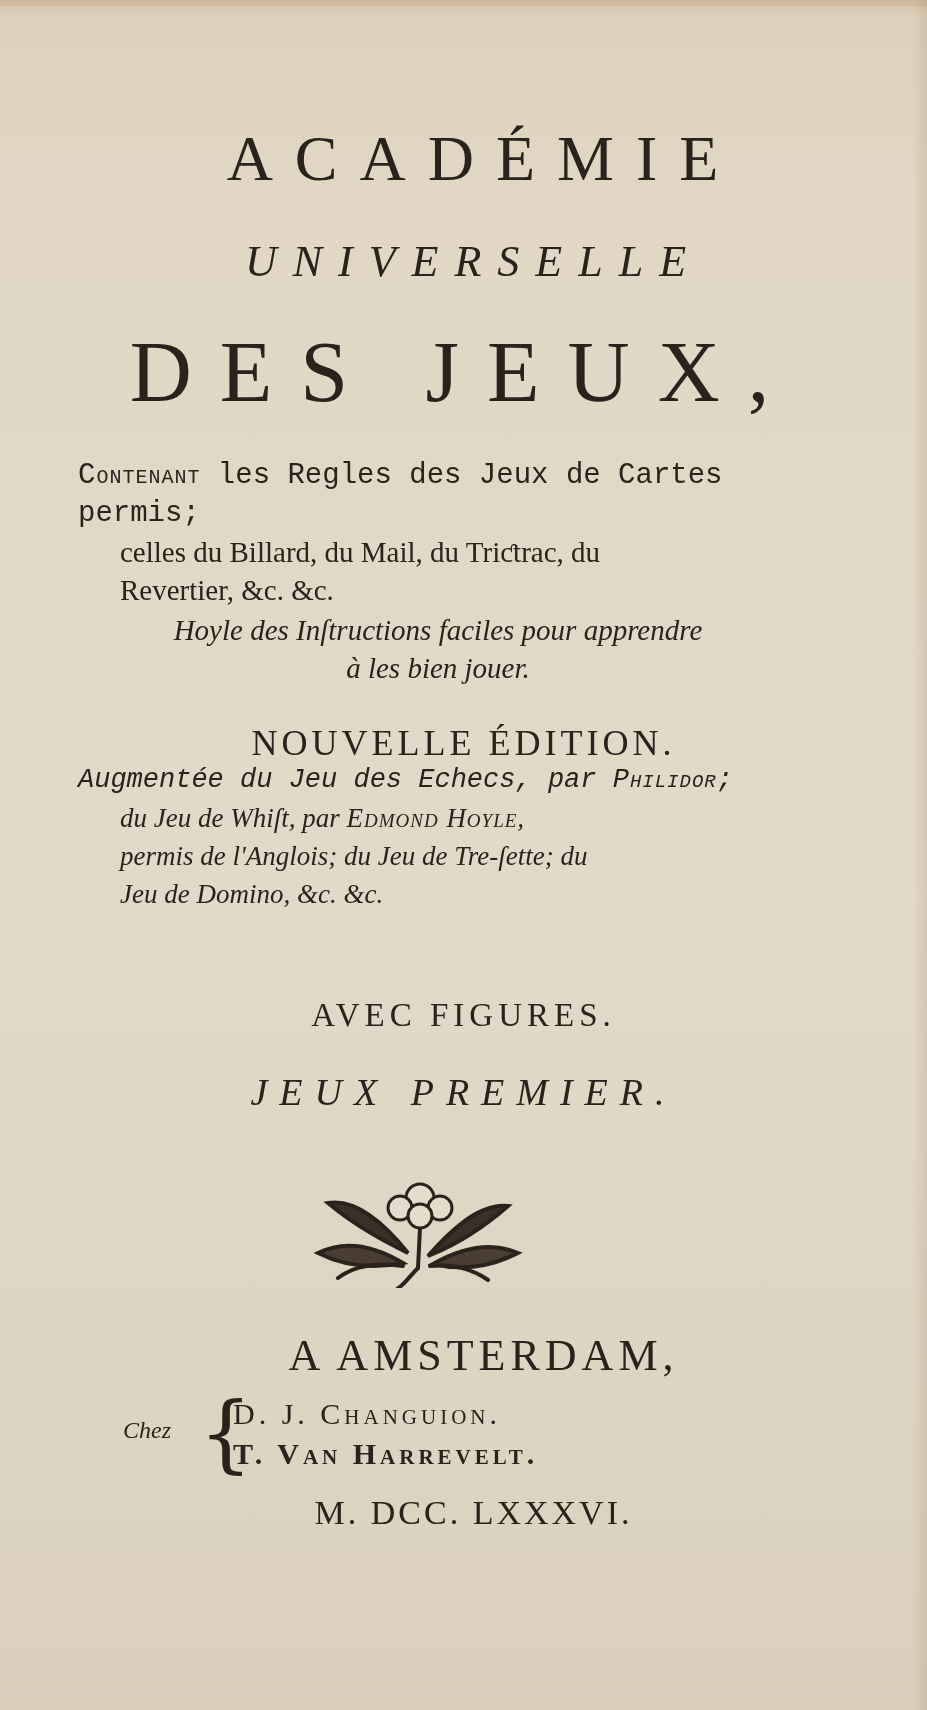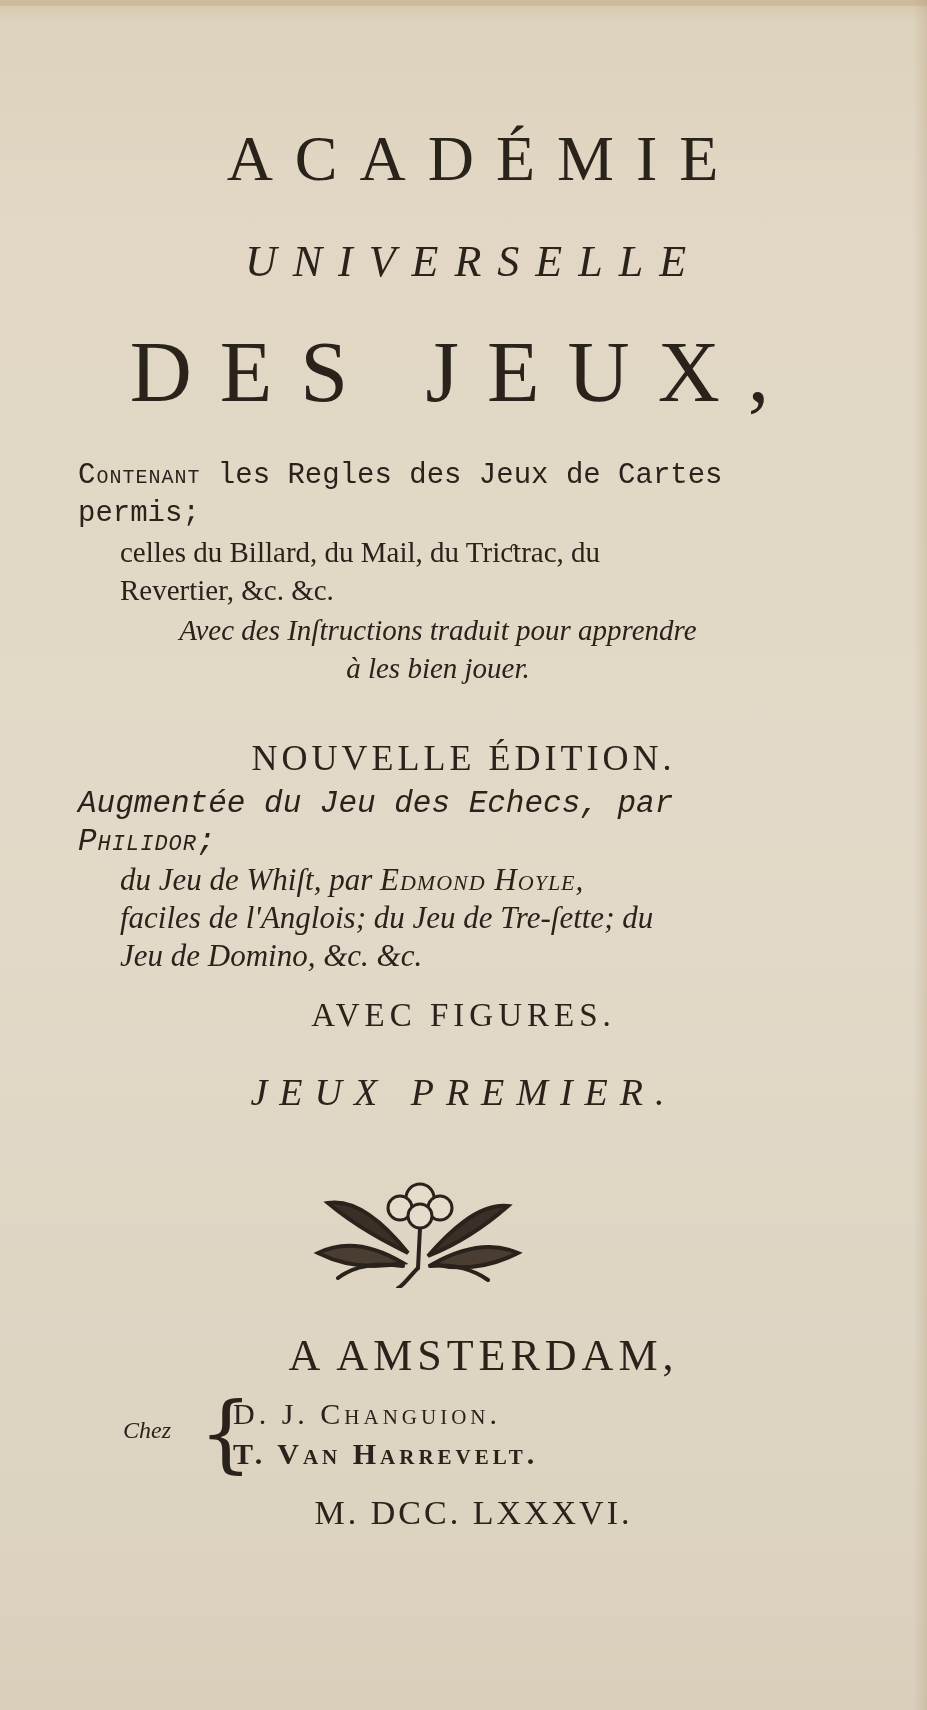--- a/index.html
+++ b/index.html
@@ -16,22 +16,22 @@
   .line { position:absolute; left:0; width:927px; text-align:center; white-space:nowrap; }
   .t1 { top:122px; font-size:64px; letter-spacing:22px; padding-left:20px; }
   .t2 { top:236px; font-size:44px; font-style:italic; letter-spacing:16px; padding-left:10px; }
   .t3 { top:322px; font-size:86px; letter-spacing:28px; padding-left:0; }
   .sub { position:absolute; left:78px; width:720px; font-size:29px; line-height:38px; }
   .sub .first { display:block;font-family:Liberation Mono, monospace; }
   .sub .cont { display:block; padding-left:42px; }
   .sc { font-variant: small-caps; letter-spacing:1px; }
   .b1 { top:457px; }
   .b2 { top:611px; text-align:center; font-style:italic; font-size:29px; line-height:38px; }
-  .t4 { top:722px; font-size:36px; letter-spacing:4px;margin-top:15px; }
-  .b3 { top:785px; font-style:italic; font-size:31px; line-height:38px; }
+  .t4 { top:722px; font-size:36px; letter-spacing:4px; }
+  .b3 { top:761px; font-style:italic; font-size:27px; line-height:38px; }
   .t5 { top:997px; font-size:33px; letter-spacing:5px; }
   .t6 { top:1070px; font-size:38px; font-style:italic; letter-spacing:12px; }
   .orn { position:absolute; left:308px; top:1168px; width:220px; height:120px; }
   .t7 { top:1330px; font-size:44px; letter-spacing:5px; padding-left:20px; }
   .pub { position:absolute; left:80px; top:1395px; width:700px; height:100px;margin-left:43px; }
   .chez { position:absolute; left:0; top:22px; font-style:italic; font-size:24px; }
   .brace { position:absolute; left:76px; top:-4px; font-size:84px; line-height:84px; font-family:"DejaVu Serif", serif; font-weight:200; }
   .pub1 { position:absolute; left:110px; top:2px; font-size:30px; letter-spacing:4px; }
   .pub2 { position:absolute; left:110px; top:42px; font-size:30px; letter-spacing:4px;font-weight:bold; }
   .t8 { top:1494px; font-size:34px; letter-spacing:3px; padding-left:10px; }
@@ -47,30 +47,30 @@
   <div class="line t2">UNIVERSELLE</div>
   <div class="line t3">DES JEUX,</div>
 
   <div class="sub b1">
     <span class="first"><span class="sc">Contenant</span><span> les Regles des Jeux de Cartes permis;</span></span>
     <span class="cont">celles du Billard, du Mail, du Triƈtrac, du</span>
     <span class="cont">Revertier, &amp;c. &amp;c.</span>
   </div>
 
   <div class="sub b2">
-    <span style="display:block">Avec des Inſtructions traduit pour apprendre</span>
+    <span style="display:block">Hoyle des Inſtructions faciles pour apprendre</span>
     <span style="display:block">à les bien jouer.</span>
   </div>
 
   <div class="line t4">NOUVELLE ÉDITION.</div>
 
   <div class="sub b3">
     <span class="first"><span>Augmentée du Jeu des Echecs, par </span><span class="sc">Philidor</span><span>;</span></span>
     <span class="cont"><span>du Jeu de Whiſt, par </span><span class="sc">Edmond Hoyle</span><span>,</span></span>
-    <span class="cont">faciles de l'Anglois; du Jeu de Tre-ſette; du</span>
+    <span class="cont">permis de l'Anglois; du Jeu de Tre-ſette; du</span>
     <span class="cont">Jeu de Domino, &amp;c. &amp;c.</span>
   </div>
 
   <div class="line t5">AVEC FIGURES.</div>
   <div class="line t6">JEUX PREMIER.</div>
 
   <svg class="orn" viewBox="0 0 220 120">
     <g fill="none" stroke="#2a231c" stroke-width="4" stroke-linecap="round">
       <path d="M20 35 C50 30 80 60 100 85 C80 75 50 60 20 35 Z" fill="#3a3028"></path>
       <path d="M10 85 C40 70 70 80 95 95 C70 100 40 100 10 85 Z" fill="#4a3e33"></path>

